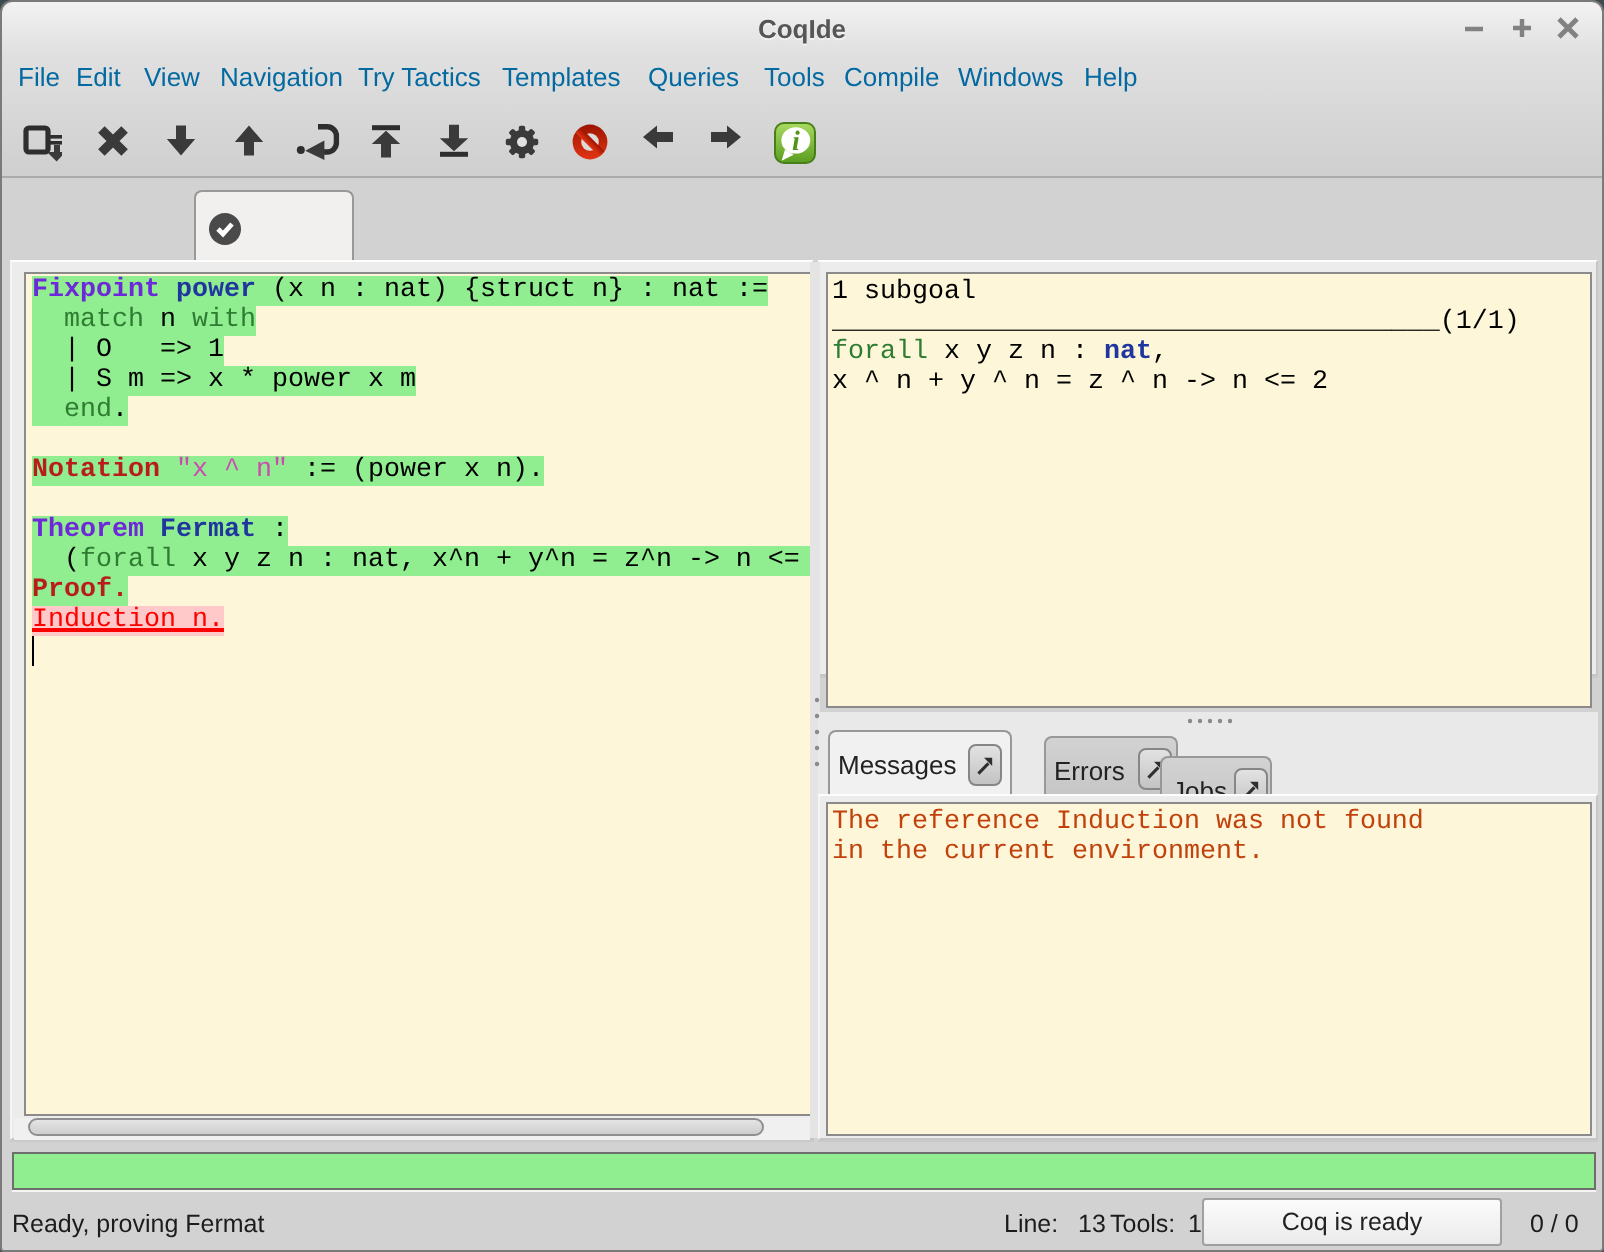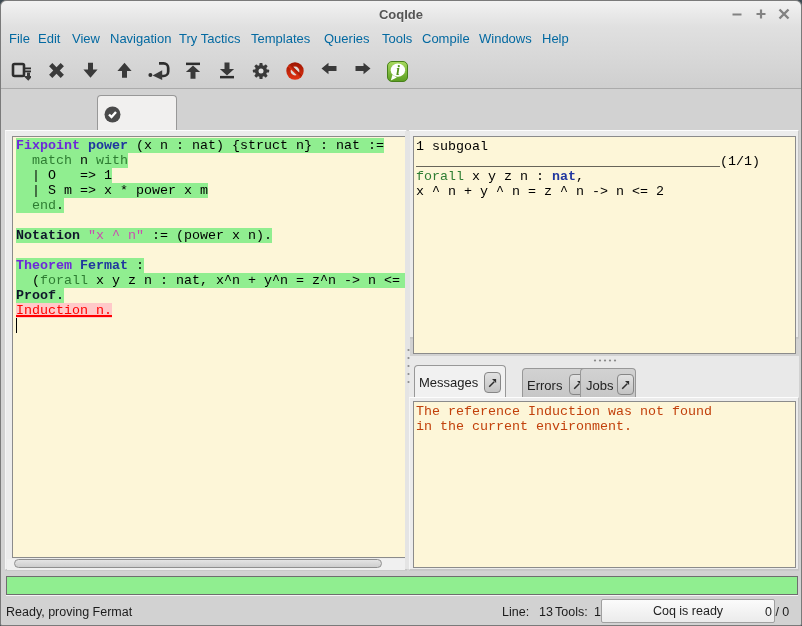--- a/index.html
+++ b/index.html
@@ -29,41 +29,41 @@
 #gpanel{left:408px;top:129px;width:390px;height:208px;}
 #gcream{left:3px;top:5px;width:383px;height:218px;}
 #mpanel{left:408px;top:396px;width:390px;height:173px;}
 #mcream{left:3px;top:3px;width:383px;height:167px;}
 pre{margin:0;font-family:"Liberation Mono",monospace;font-size:13.34px;line-height:15px;color:#000;}
 #code{position:absolute;left:3px;top:1px;}
 .hl{background:#90ee90;}
 .k{color:#6d28d9;font-weight:bold;}
 .id{color:#20369f;font-weight:bold;}
 .g{color:#2e7d32;}
-.n{color:#0f172a;font-weight:bold;}
+.n{color:#b91c1c;font-weight:bold;}
 .s{color:#cc4bb0;}
 .er{background:#ffc9c9;color:#ff0000;text-decoration:underline;text-decoration-thickness:1.5px;}
 
 #hscroll{position:absolute;left:1px;top:428px;width:398px;height:11px;background:#f0f0f0;}
 #hthumb{position:absolute;left:7px;top:0px;width:368px;height:9px;background:linear-gradient(#e4e4e4,#cecece);border:1px solid #8f8f8f;border-radius:5px;}
 
 .vdots{position:absolute;left:406px;top:347px;width:3px;height:36px;}
 .hdots{position:absolute;left:592px;top:358px;width:24px;height:3px;}
 
 .mtab{position:absolute;border:1px solid #989898;border-bottom:none;border-radius:4px 4px 0 0;font-size:13px;color:#222;}
 #mt1{left:413px;top:364px;width:92px;height:33px;background:#f1f1f1;}
 #mt2{left:509px;top:367px;width:67px;height:30px;background:linear-gradient(#d2d2d2,#c6c6c6);margin-left:12px;}
-#mt3{left:579px;top:367px;width:56px;height:30px;background:linear-gradient(#d2d2d2,#c6c6c6);}
+#mt3{left:579px;top:377px;width:56px;height:30px;background:linear-gradient(#d2d2d2,#c6c6c6);}
 .mtxt{position:absolute;left:6px;top:9px;}
 .dbtn{position:absolute;width:17px;height:21px;border:1px solid #868686;border-radius:4px;background:linear-gradient(#e2e2e2,#c3c3c3);}
 
 #prog{position:absolute;left:5px;top:575px;width:792px;height:19px;background:#90ee90;border:1px solid #6e6e6e;box-shadow:0 1px 0 #f5f5f5;}
 #status{position:absolute;left:0;top:596px;width:800px;height:28px;font-size:12.5px;color:#1c1c1c;}
 #status span{position:absolute;top:8px;}
-#coqready{position:absolute;left:600px;top:2px;width:174px;height:24px;border:1px solid #a0a0a0;border-radius:2px;background:linear-gradient(#fbfbfb,#ebebeb);text-align:center;line-height:22px;font-size:12.5px;color:#222;}
+#coqready{position:absolute;left:600px;top:2px;width:150px;height:24px;border:1px solid #a0a0a0;border-radius:2px;background:linear-gradient(#fbfbfb,#ebebeb);text-align:center;line-height:22px;font-size:12.5px;color:#222;}
 </style>
 </head>
 <body>
 <div id="win">
  <div id="hdr"></div>
  <div id="title">CoqIde</div>
  <svg class="wbtn" style="left:728px" viewBox="0 0 16 16">
       <path d="M3.5 8.5h9" stroke="#828282" stroke-width="2.2"></path>
     </svg>
  <svg class="wbtn" style="left:752px" viewBox="0 0 16 16">

